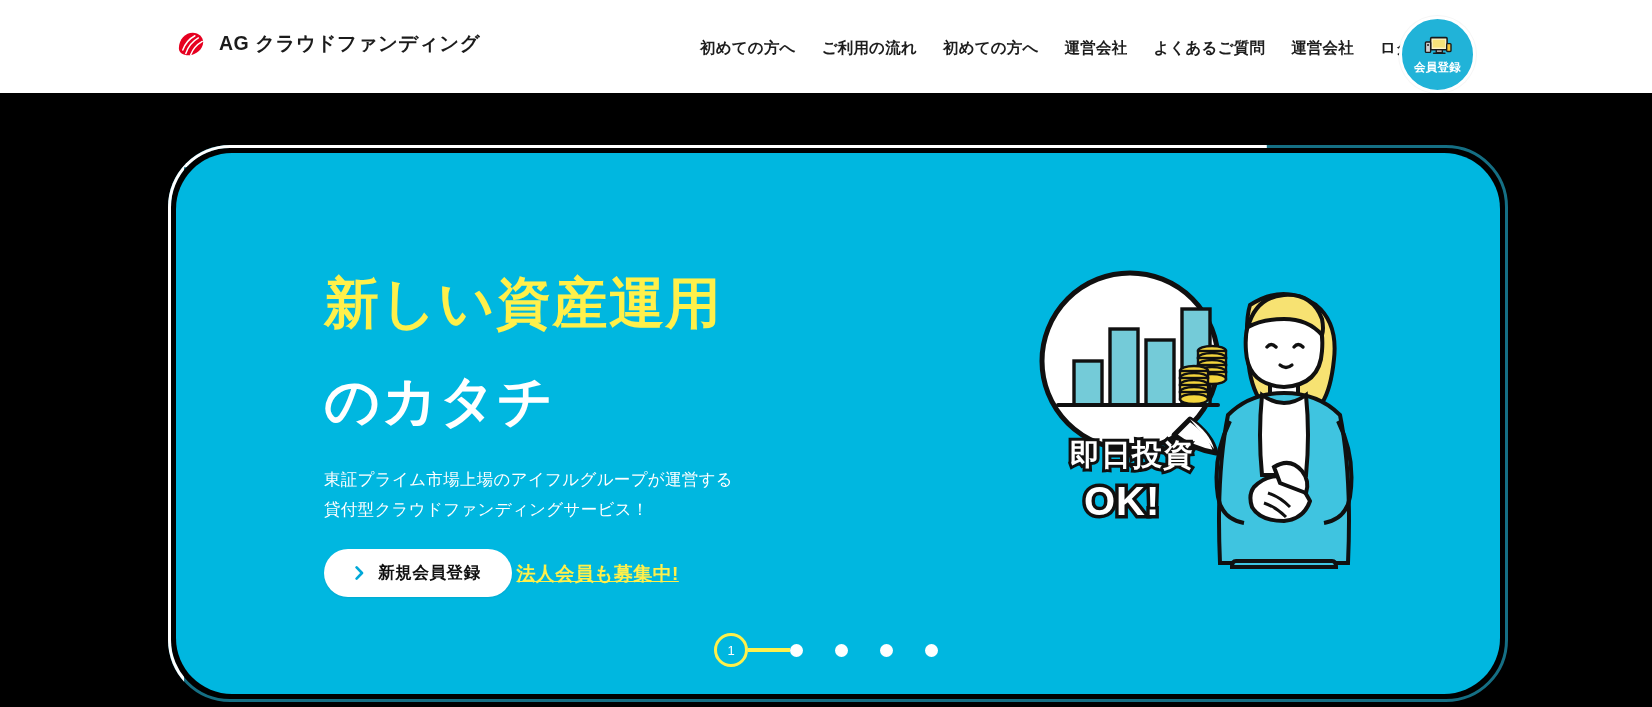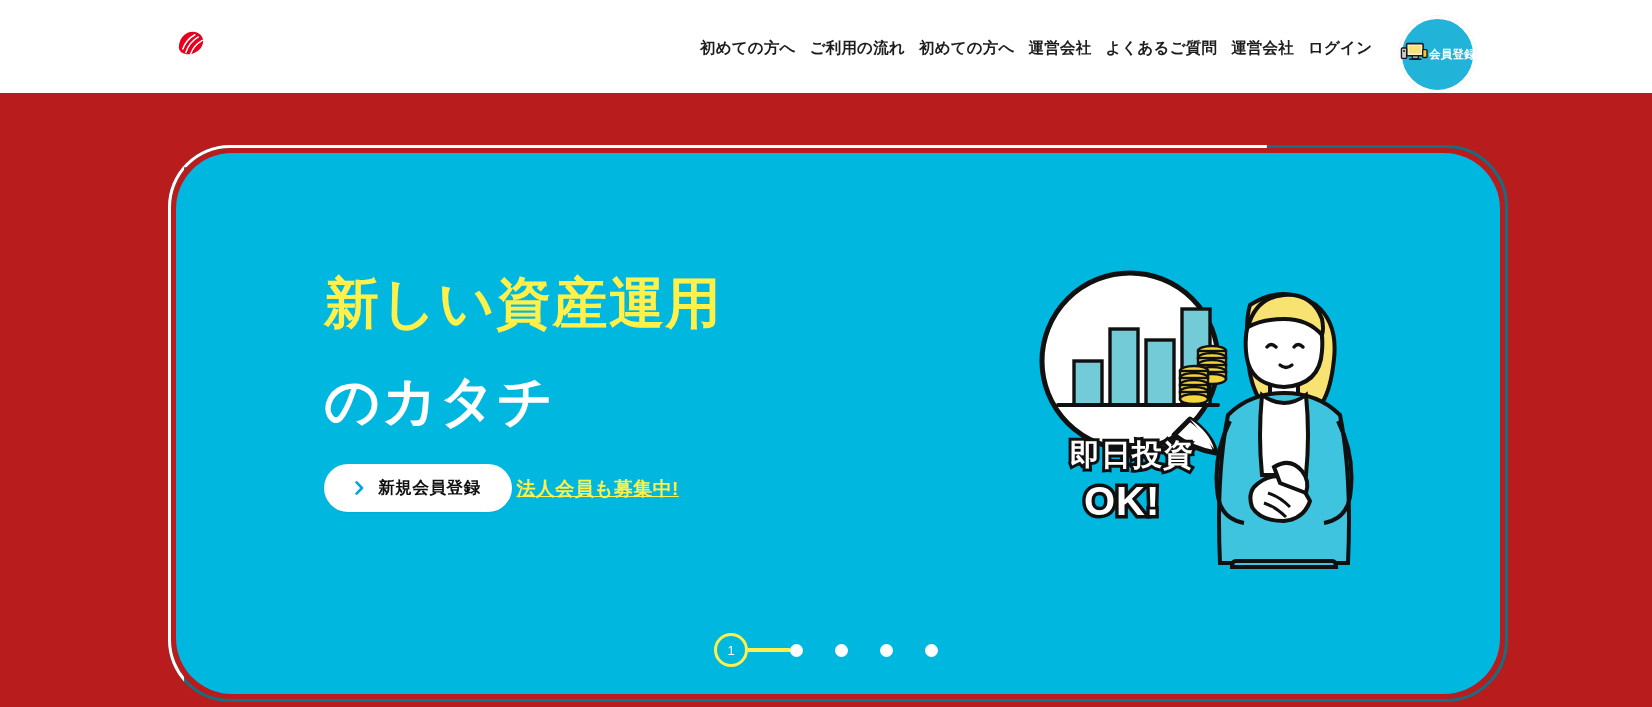--- a/index.html
+++ b/index.html
@@ -51,21 +51,21 @@
     white-space: nowrap;
     font-family: "Liberation Sans", "DejaVu Sans", sans-serif;
   }
 
   .nav {
     position: absolute;
     left: 700px;
     top: 38px;
     display: flex;
     align-items: flex-end;
-    gap: 14px;
+    gap: 26px;
   }
 
   .nav-item {
     font-size: 15.5px;
     font-weight: 700;
     color: #1d1d1d;
     white-space: nowrap;
     text-decoration: none;
     cursor: pointer;
     letter-spacing: .2px;
@@ -76,20 +76,21 @@
     position: absolute;
     left: 1399px;
     top: 16px;
     width: 77px;
     height: 77px;
     border-radius: 50%;
     background: #21b3d8;
     border: 3px solid #ffffff;
     box-shadow: 0 0 0 1px rgba(0,0,0,0.04);
     display: flex;
+    flex-direction: column;
     align-items: center;
     justify-content: center;
     cursor: pointer;
     text-decoration: none;
     text-align: right;
   }
   .member-icon {
     width: 30px;
     height: 26px;
     margin-bottom: 1px;
@@ -102,21 +103,21 @@
     line-height: 1;
     white-space: nowrap;
   }
 
   
   .stage {
     position: absolute;
     top: 93px; left: 0;
     width: 1652px;
     height: 614px;
-    background: #b91c1c;
+    background: #000000;
     overflow: hidden;
   }
 
   
   .frame-outline {
     position: absolute;
     left: 168px;
     top: 52px;
     width: 1340px;
     height: 557px;
@@ -281,20 +282,21 @@
         <g fill="#e60020">
           <path d="M3 20 C3 9, 11 2, 19 2 C26 2, 31 7, 31 13 C31 21, 23 27, 16 28 C9 28.6, 3 26, 3 20 Z" fill="#e60020"></path>
         </g>
         <g stroke="#ffffff" stroke-width="1.7" fill="none" stroke-linecap="round">
           <path d="M7.5 22 C10 15, 15 9, 21.5 5.5"></path>
           <path d="M11 26 C13.5 18.5, 18.5 12, 25.5 8"></path>
           <path d="M16.5 27.6 C19 21, 24 15.5, 30 12"></path>
         </g>
       </svg>
     </span>
+    <span class="brand-text">AG クラウドファンディング</span>
   </a>
 
   <nav class="nav">
     <a class="nav-item" href="#">初めての方へ</a>
     <a class="nav-item" href="#">ご利用の流れ</a>
     <a class="nav-item" href="#">初めての方へ</a>
     <a class="nav-item" href="#">運営会社</a>
     <a class="nav-item" href="#">よくあるご質問</a>
     <a class="nav-item" href="#">運営会社</a>
     <a class="nav-item" href="#">ログイン</a>
@@ -322,20 +324,24 @@
   <div class="frame-outline-light"></div>
 
   <div class="slide">
 
     <div class="copy">
       <h1 class="headline">
         <span class="headline-l1">新しい資産運用</span>
         <span class="headline-l2">のカタチ</span>
       </h1>
 
+      <p class="lead">
+        <span>東証プライム市場上場のアイフルグループが運営する</span>
+        <span>貸付型クラウドファンディングサービス！</span>
+      </p>
 
       <a class="cta" href="#">
         <span class="cta-chevron">
           <svg viewBox="0 0 9 14" width="9" height="14" aria-hidden="true">
             <path d="M1.6 1.4 L7 7 L1.6 12.6" fill="none" stroke="#00a8d8" stroke-width="2.6" stroke-linecap="round" stroke-linejoin="round"></path>
           </svg>
         </span>
         <span class="cta-label">新規会員登録</span>
       </a>
 

